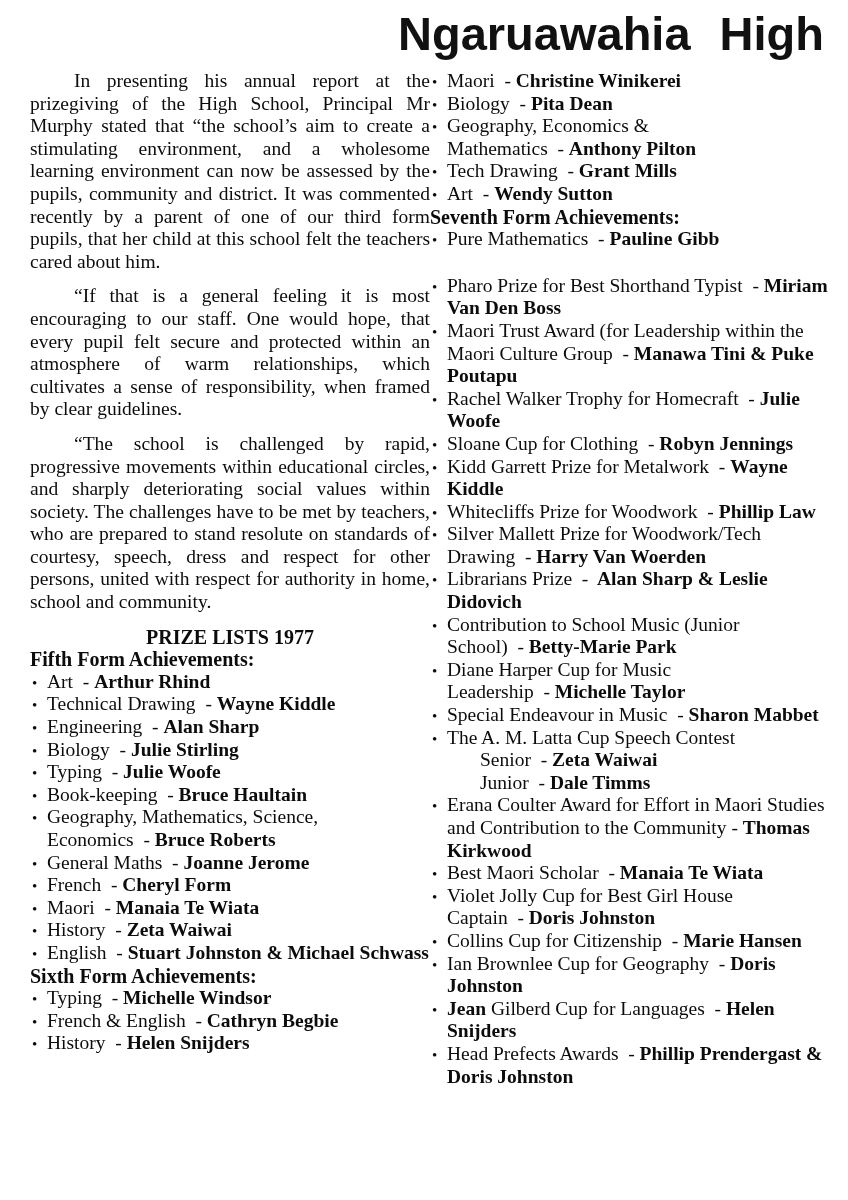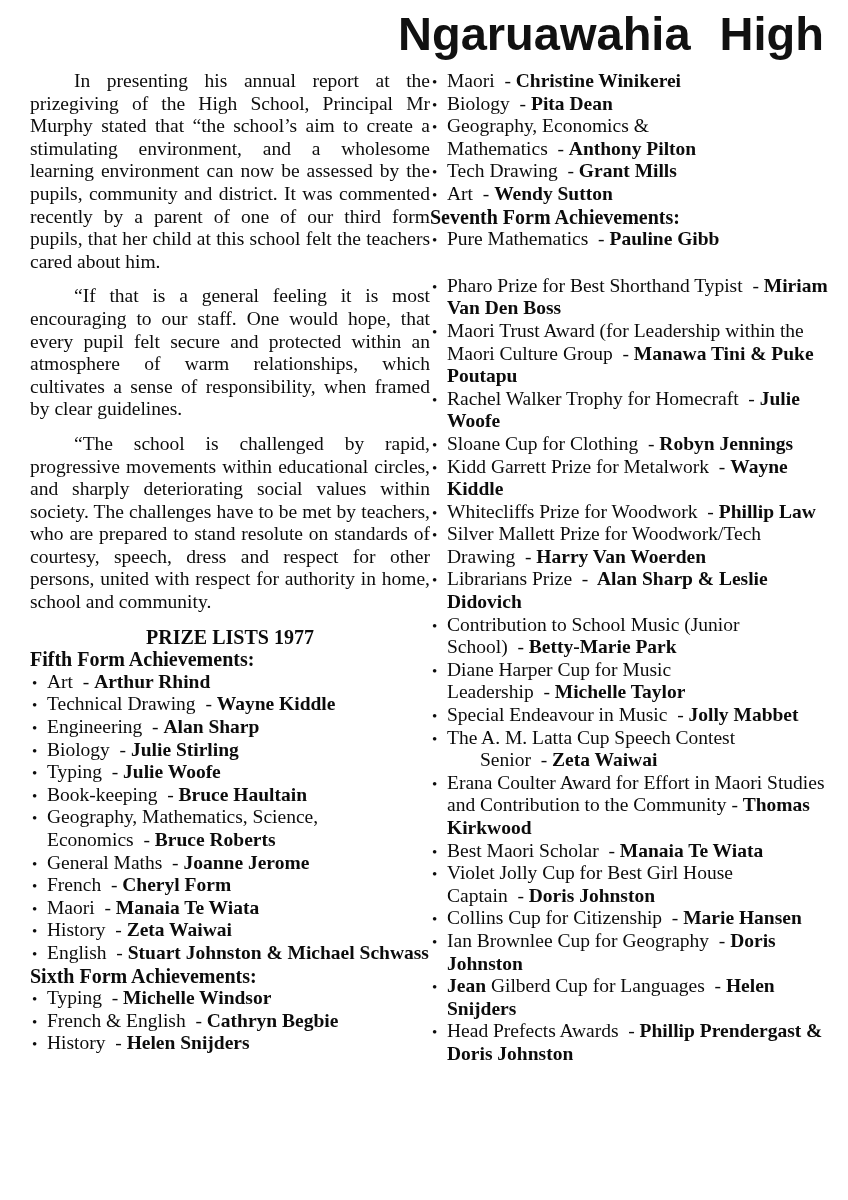--- a/index.html
+++ b/index.html
@@ -128,22 +128,22 @@
             <li><span class="bullet">•</span><span>Pharo Prize for Best Shorthand Typist</span><span class="sep">&nbsp; - </span><span class="winner">Miriam Van Den Boss</span></li>
             <li><span class="bullet">•</span><span>Maori Trust Award (for Leadership within the Maori Culture Group</span><span class="sep">&nbsp; - </span><span class="winner">Manawa Tini &amp; Puke Poutapu</span></li>
             <li><span class="bullet">•</span><span>Rachel Walker Trophy for Homecraft</span><span class="sep">&nbsp; - </span><span class="winner">Julie Woofe</span></li>
             <li><span class="bullet">•</span><span>Sloane Cup for Clothing</span><span class="sep">&nbsp; - </span><span class="winner">Robyn Jennings</span></li>
             <li><span class="bullet">•</span><span>Kidd Garrett Prize for Metalwork</span><span class="sep">&nbsp; - </span><span class="winner">Wayne Kiddle</span></li>
             <li><span class="bullet">•</span><span>Whitecliffs Prize for Woodwork</span><span class="sep">&nbsp; - </span><span class="winner">Phillip Law</span></li>
             <li><span class="bullet">•</span><span>Silver Mallett Prize for Woodwork/Tech Drawing</span><span class="sep">&nbsp; - </span><span class="winner">Harry Van Woerden</span></li>
             <li><span class="bullet">•</span><span>Librarians Prize</span><span class="sep">&nbsp; - </span><span class="winner"> Alan Sharp &amp; Leslie Didovich</span></li>
             <li><span class="bullet">•</span><span>Contribution to School Music (Junior School)</span><span class="sep">&nbsp; - </span><span class="winner">Betty-Marie Park</span></li>
             <li><span class="bullet">•</span><span>Diane Harper Cup for Music Leadership</span><span class="sep">&nbsp; - </span><span class="winner">Michelle Taylor</span></li>
-            <li><span class="bullet">•</span><span>Special Endeavour in Music</span><span class="sep">&nbsp; - </span><span class="winner">Jolly Mabbet</span></li>
-            <li><span class="bullet">•</span><span>The A. M. Latta Cup Speech Contest</span><div class="subline"><span>Senior</span><span class="sep">&nbsp; - </span><span class="winner">Zeta Waiwai</span></div></li>
+            <li><span class="bullet">•</span><span>Special Endeavour in Music</span><span class="sep">&nbsp; - </span><span class="winner">Sharon Mabbet</span></li>
+            <li><span class="bullet">•</span><span>The A. M. Latta Cup Speech Contest</span><div class="subline"><span>Senior</span><span class="sep">&nbsp; - </span><span class="winner">Zeta Waiwai</span></div><div class="subline"><span>Junior</span><span class="sep">&nbsp; - </span><span class="winner">Dale Timms</span></div></li>
             <li><span class="bullet">•</span><span>Erana Coulter Award for Effort in Maori Studies and Contribution to the Community</span><span class="sep"> - </span><span class="winner">Thomas Kirkwood</span></li>
             <li><span class="bullet">•</span><span>Best Maori Scholar</span><span class="sep">&nbsp; - </span><span class="winner">Manaia Te Wiata</span></li>
             <li><span class="bullet">•</span><span>Violet Jolly Cup for Best Girl House Captain</span><span class="sep">&nbsp; - </span><span class="winner">Doris Johnston</span></li>
             <li><span class="bullet">•</span><span>Collins Cup for Citizenship</span><span class="sep">&nbsp; - </span><span class="winner">Marie Hansen</span></li>
             <li><span class="bullet">•</span><span>Ian Brownlee Cup for Geography</span><span class="sep">&nbsp; - </span><span class="winner">Doris Johnston</span></li>
             <li><span class="bullet">•</span><span class="bold-label">Jean</span><span> Gilberd Cup for Languages</span><span class="sep">&nbsp; - </span><span class="winner">Helen Snijders</span></li>
             <li><span class="bullet">•</span><span>Head Prefects Awards</span><span class="sep">&nbsp; - </span><span class="winner">Phillip Prendergast &amp; Doris Johnston</span></li>
           </ul>
         </div>
     </div>

